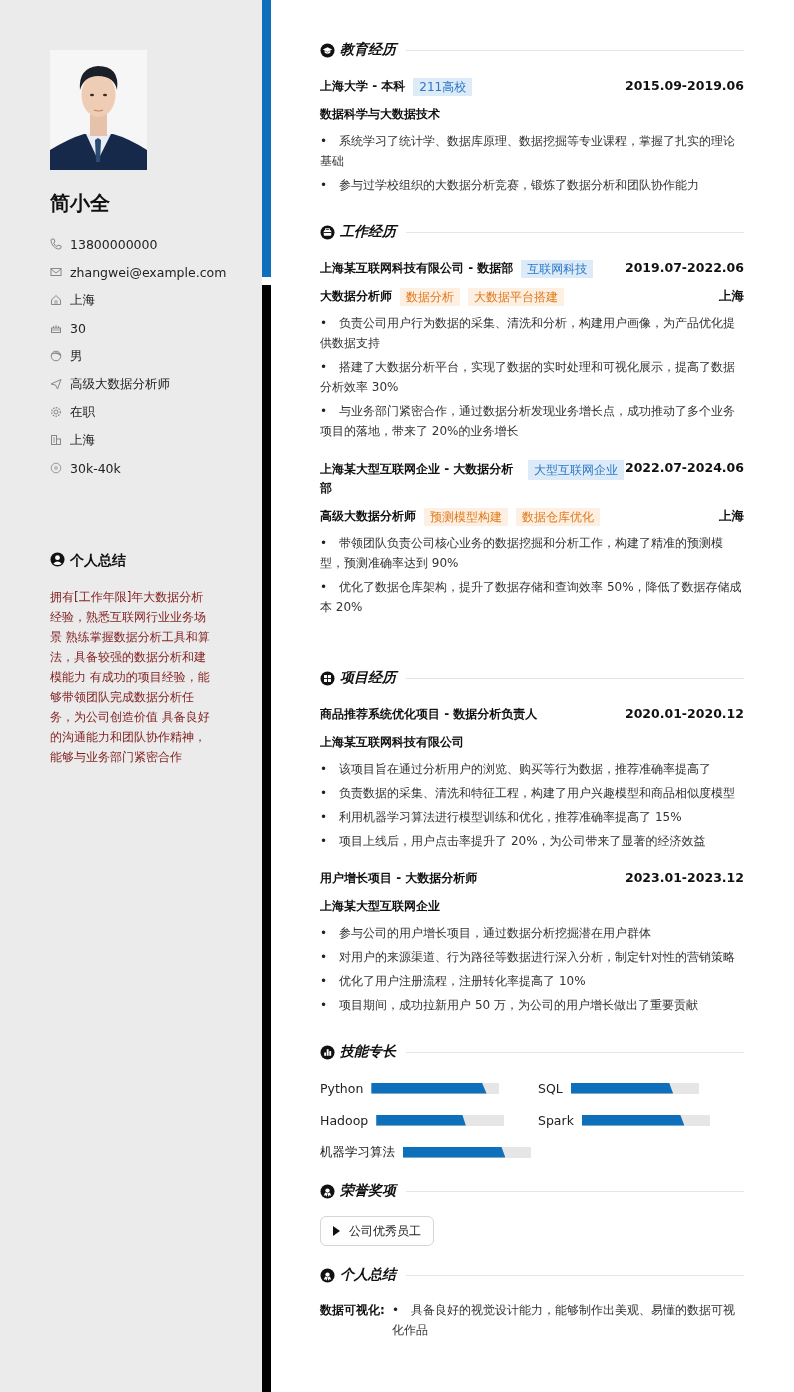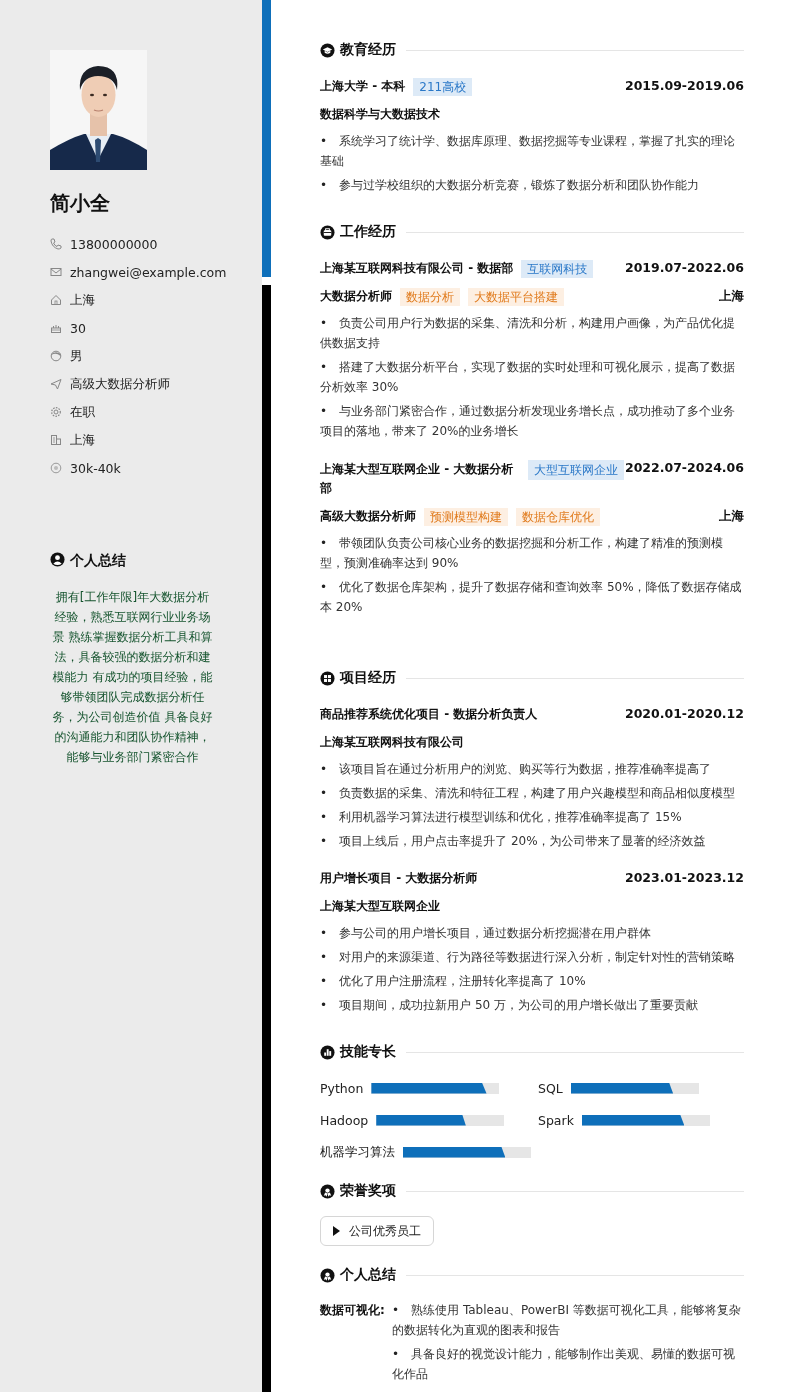--- a/index.html
+++ b/index.html
@@ -15,24 +15,24 @@
 
   .name { position: absolute; left: 50px; top: 190px; font-size: 20px; font-weight: bold; color: #111; }
 
   .info-list { position: absolute; left: 50px; top: 230px; }
   .info-item { display: flex; align-items: center; height: 28px; font-size: 12.5px; color: #222; }
   .info-item .ic { width: 12px; height: 12px; margin-right: 8px; display: inline-flex; align-items: center; justify-content: center; color: #888; }
   .info-item .ic svg { width: 12px; height: 12px; }
 
   .summary-title { position: absolute; left: 50px; top: 552px; display: flex; align-items: flex-start; font-size: 14px; font-weight: bold; color: #111; }
   .summary-title .ic { width: 15px; height: 15px; margin-right: 5px; }
-  .summary-text { position: absolute; left: 50px; top: 587px; width: 165px; font-size: 12px; line-height: 20px; color: #14532d; text-align: center; }
+  .summary-text { position: absolute; left: 50px; top: 587px; width: 165px; font-size: 12px; line-height: 20px; color: #7f1d1d; }
 
   .main { position: absolute; left: 320px; top: 0; width: 424px; }
-  .sec-title { position: absolute; left: 0; display: flex; align-items: center; width: 424px; font-size: 14px; font-weight: bold; color: #111; }
+  .sec-title { position: absolute; left: 0; display: flex; align-items: center; width: 424px; font-size: 14px; font-weight: bold; color: #111; font-style: italic; }
   .sec-title .ic { width: 15px; height: 15px; margin-right: 5px; flex: none; }
   .sec-title .label { flex: none; }
   .sec-title .line { flex: 1; height: 1px; background: #e5e5e5; margin-left: 10px; }
 
   .row { position: absolute; left: 0; width: 424px; display: flex; align-items: flex-start; font-size: 12px; }
   .row .bold { font-weight: bold; color: #111; }
   .row .right { margin-left: auto; font-weight: bold; color: #111; font-size: 12.5px; }
   .tag { display: inline-block; padding: 1px 6px; margin-left: 8px; font-size: 12px; font-weight: normal; line-height: 16px; }
   .tag.blue { background: #ddeaf7; color: #2a78c8; }
   .tag.orange { background: #fdefe2; color: #e07a1c; }
@@ -347,17 +347,16 @@
         <circle cx="8" cy="8" r="7.5" fill="#111"></circle>
         <circle cx="8" cy="7" r="2.3" fill="#fff"></circle>
         <path d="M5.5 9 L4 12.5 L6 12 L7 13.5 L8 10Z M10.5 9 L12 12.5 L10 12 L9 13.5 L8 10Z" fill="#fff"></path>
       </svg>
     <span class="label">个人总结</span>
     <span class="line"></span>
   </div>
   <div class="other">
     <span class="lab">数据可视化:</span>
     <ul>
-      <li>熟练使用 Tableau、PowerBI 等数据可视化工具，能够将复杂的数据转化为直观的图表和报告</li>
       <li>具备良好的视觉设计能力，能够制作出美观、易懂的数据可视化作品</li>
     </ul>
   </div>
 </div>
 
 </body></html>

